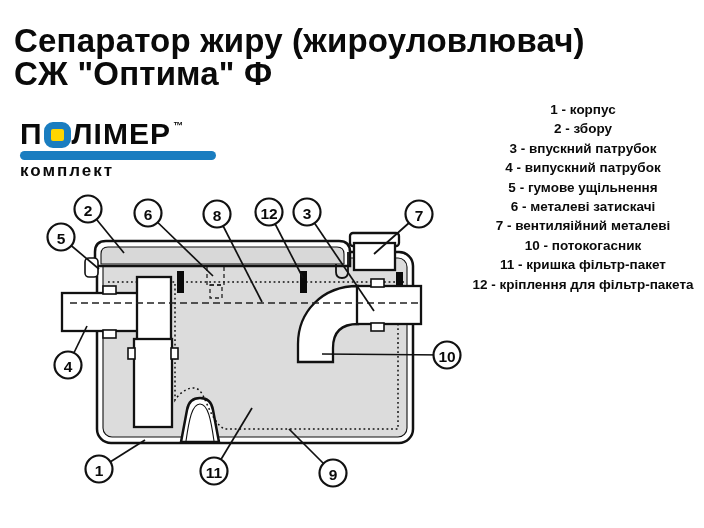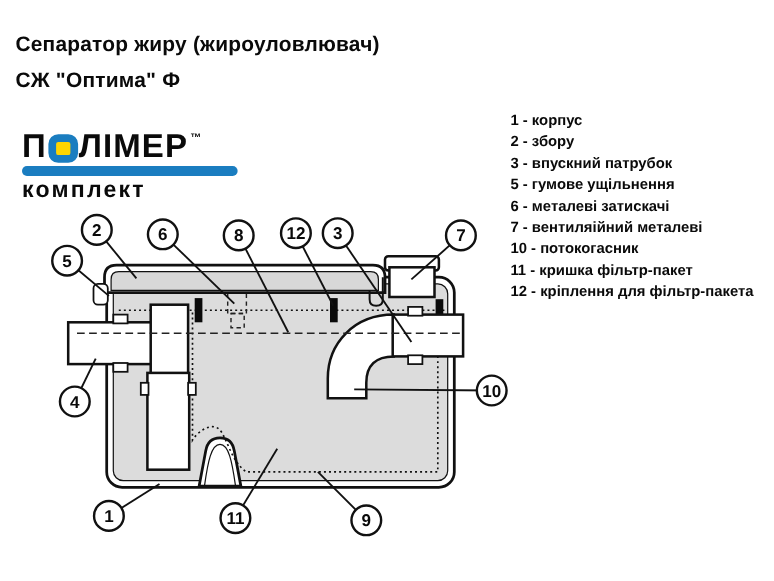--- a/index.html
+++ b/index.html
@@ -1,36 +1,36 @@
 <!DOCTYPE html>
 <html><head>
 <meta charset="utf-8">
 <style>
   html,body{margin:0;padding:0;background:#fff;}
   .page{position:relative;width:704px;height:528px;background:#fff;overflow:hidden;
         font-family:"Liberation Sans",sans-serif;color:#0a0a0a;}
 
   
-  .title{position:absolute;left:14px;top:24px;font-size:19px;font-weight:bold;
+  .title{position:absolute;left:14px;top:24px;font-size:33px;font-weight:bold;
          line-height:33px;letter-spacing:.2px;}
 
   
   .logo{position:absolute;left:20px;top:119px;width:212px;}
   .logo-row{display:flex;align-items:flex-end;font-weight:bold;font-size:30px;
             line-height:1;letter-spacing:1px;}
   .logo-o{display:inline-block;width:27px;height:26px;box-sizing:border-box;
           border:7px solid #1a7dc0;background:#ffd500;border-radius:9px;margin:0 1px 1px 1px;}
   .logo-tm{font-size:10px;align-self:flex-start;margin-left:2px;margin-top:2px;}
   .logo-bar{position:relative;height:9px;width:196px;background:#1a7dc0;border-radius:5px;margin-top:2px;}
   .logo-bar::before{content:"";position:absolute;left:2px;top:-5px;width:34px;height:8px;
           background:#ffd500;transform:skewX(-25deg);z-index:-1;}
-  .logo-sub{font-weight:bold;font-size:21px;letter-spacing:2px;margin-top:1px;}
+  .logo-sub{font-weight:bold;font-size:17px;letter-spacing:2px;margin-top:1px;}
 
   
-  .legend{position:absolute;left:464px;top:100px;width:238px;}
+  .legend{position:absolute;left:464px;top:100px;width:238px;text-align:center;}
   .legend-row{font-size:13.5px;font-weight:bold;line-height:19.4px;white-space:nowrap;}
 
   
   svg.diagram{position:absolute;left:0;top:0;}
   .wall-outer{fill:#fff;stroke:#111;stroke-width:2.5;}
   .wall-inner{fill:#dcdcdc;stroke:#111;stroke-width:1.1;}
   .lid-inner{fill:#d8d8d8;stroke:#111;stroke-width:1.1;}
   .pipe{fill:#fff;stroke:#111;stroke-width:2.3;}
   .pipe-s{fill:#fff;stroke:#111;stroke-width:1.6;}
   .thin{fill:none;stroke:#111;stroke-width:1.1;}
@@ -146,20 +146,21 @@
         <span class="logo-tm">™</span>
     </div>
     <div class="logo-bar"></div>
     <div class="logo-sub">комплект</div>
   </div>
 
   <div class="legend">
     <div class="legend-row"><span>1</span><span> - </span><span>корпус</span></div>
     <div class="legend-row"><span>2</span><span> - </span><span>збору</span></div>
     <div class="legend-row"><span>3</span><span> - </span><span>впускний патрубок</span></div>
+    <div class="legend-row"><span>4</span><span> - </span><span>випускний патрубок</span></div>
     <div class="legend-row"><span>5</span><span> - </span><span>гумове ущільнення</span></div>
     <div class="legend-row"><span>6</span><span> - </span><span>металеві затискачі</span></div>
     <div class="legend-row"><span>7</span><span> - </span><span>вентиляійний металеві</span></div>
     <div class="legend-row"><span>10</span><span> - </span><span>потокогасник</span></div>
     <div class="legend-row"><span>11</span><span> - </span><span>кришка фільтр-пакет</span></div>
     <div class="legend-row"><span>12</span><span> - </span><span>кріплення для фільтр-пакета</span></div>
   </div>
 
 </div>
 

